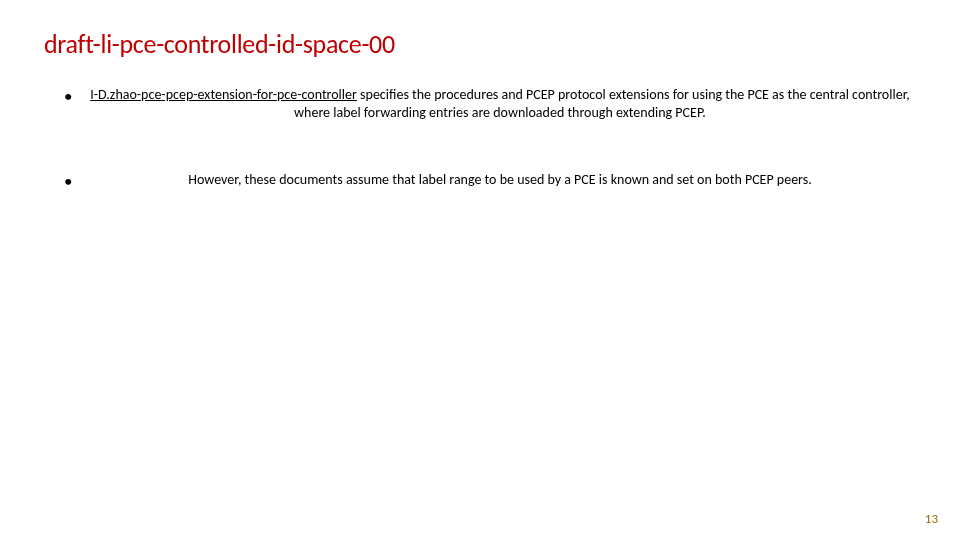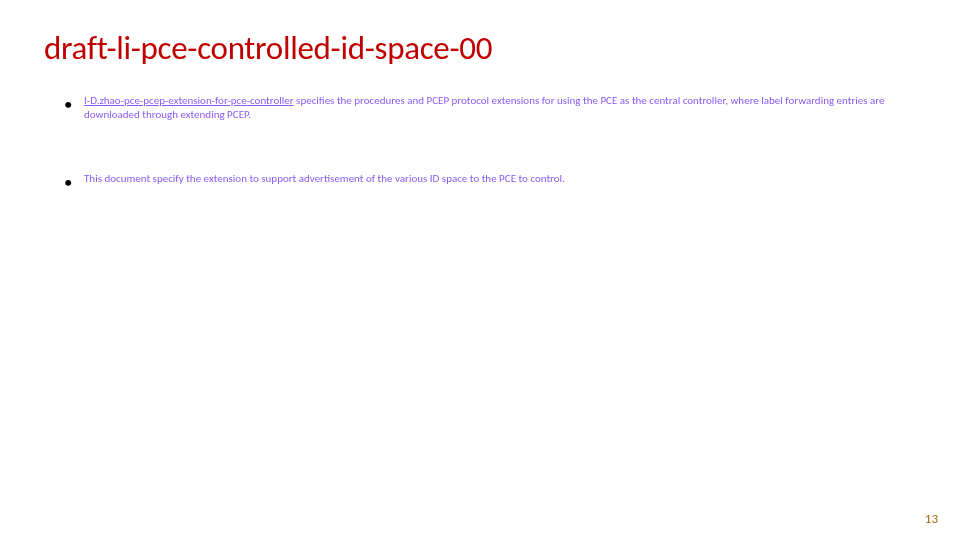--- a/index.html
+++ b/index.html
@@ -1,31 +1,31 @@
 <!DOCTYPE html>
 <html><head>
 <meta charset="utf-8">
 <style>
   * { margin: 0; padding: 0; box-sizing: border-box; }
   html, body { width: 960px; height: 540px; background: #fff; font-family: Calibri, "Segoe UI", Arial, sans-serif; color: #000; overflow: hidden; }
   .slide { position: relative; width: 960px; height: 540px; padding: 28px 44px 0 44px; }
-  .title { font-size: 33px; font-weight: 400; color: #C00000; letter-spacing: -0.3px; margin-bottom: 26px; }
+  .title { font-size: 26px; font-weight: 400; color: #C00000; letter-spacing: -0.3px; margin-bottom: 26px; }
   .bullets { list-style: none; padding-left: 26px; }
-  .bullets > li { position: relative; font-size: 11px; line-height: 1.25; margin-bottom: 50px; padding-left: 14px; color: #8b5cf6; }
+  .bullets > li { position: relative; font-size: 14px; line-height: 1.25; margin-bottom: 50px; padding-left: 14px; color: #000000; text-align: center; }
   .bullets > li::before { content: "•"; position: absolute; left: -6px; top: 0; font-size: 17px; color: #000; }
   .link { text-decoration: underline; }
   .pagenum { position: absolute; right: 22px; bottom: 14px; font-size: 13px; color: #a16207; }
 </style>
 </head>
 <body>
 
 <div class="slide">
   <h1 class="title">draft-li-pce-controlled-id-space-00</h1>
   <ul class="bullets">
     <li>
       <span class="link">I-D.zhao-pce-pcep-extension-for-pce-controller</span><span>  specifies the procedures and PCEP protocol extensions for using the PCE as the central controller, where label forwarding entries are downloaded through extending PCEP.</span>
     </li>
     <li>
-      <span>This document specify the extension to support advertisement of the various ID space to the PCE to control.</span>
+      <span>However, these documents assume that label range to be used by a PCE is known and set on both PCEP peers.</span>
     </li>
   </ul>
   <div class="pagenum">13</div>
 </div>
 
 </body></html>

